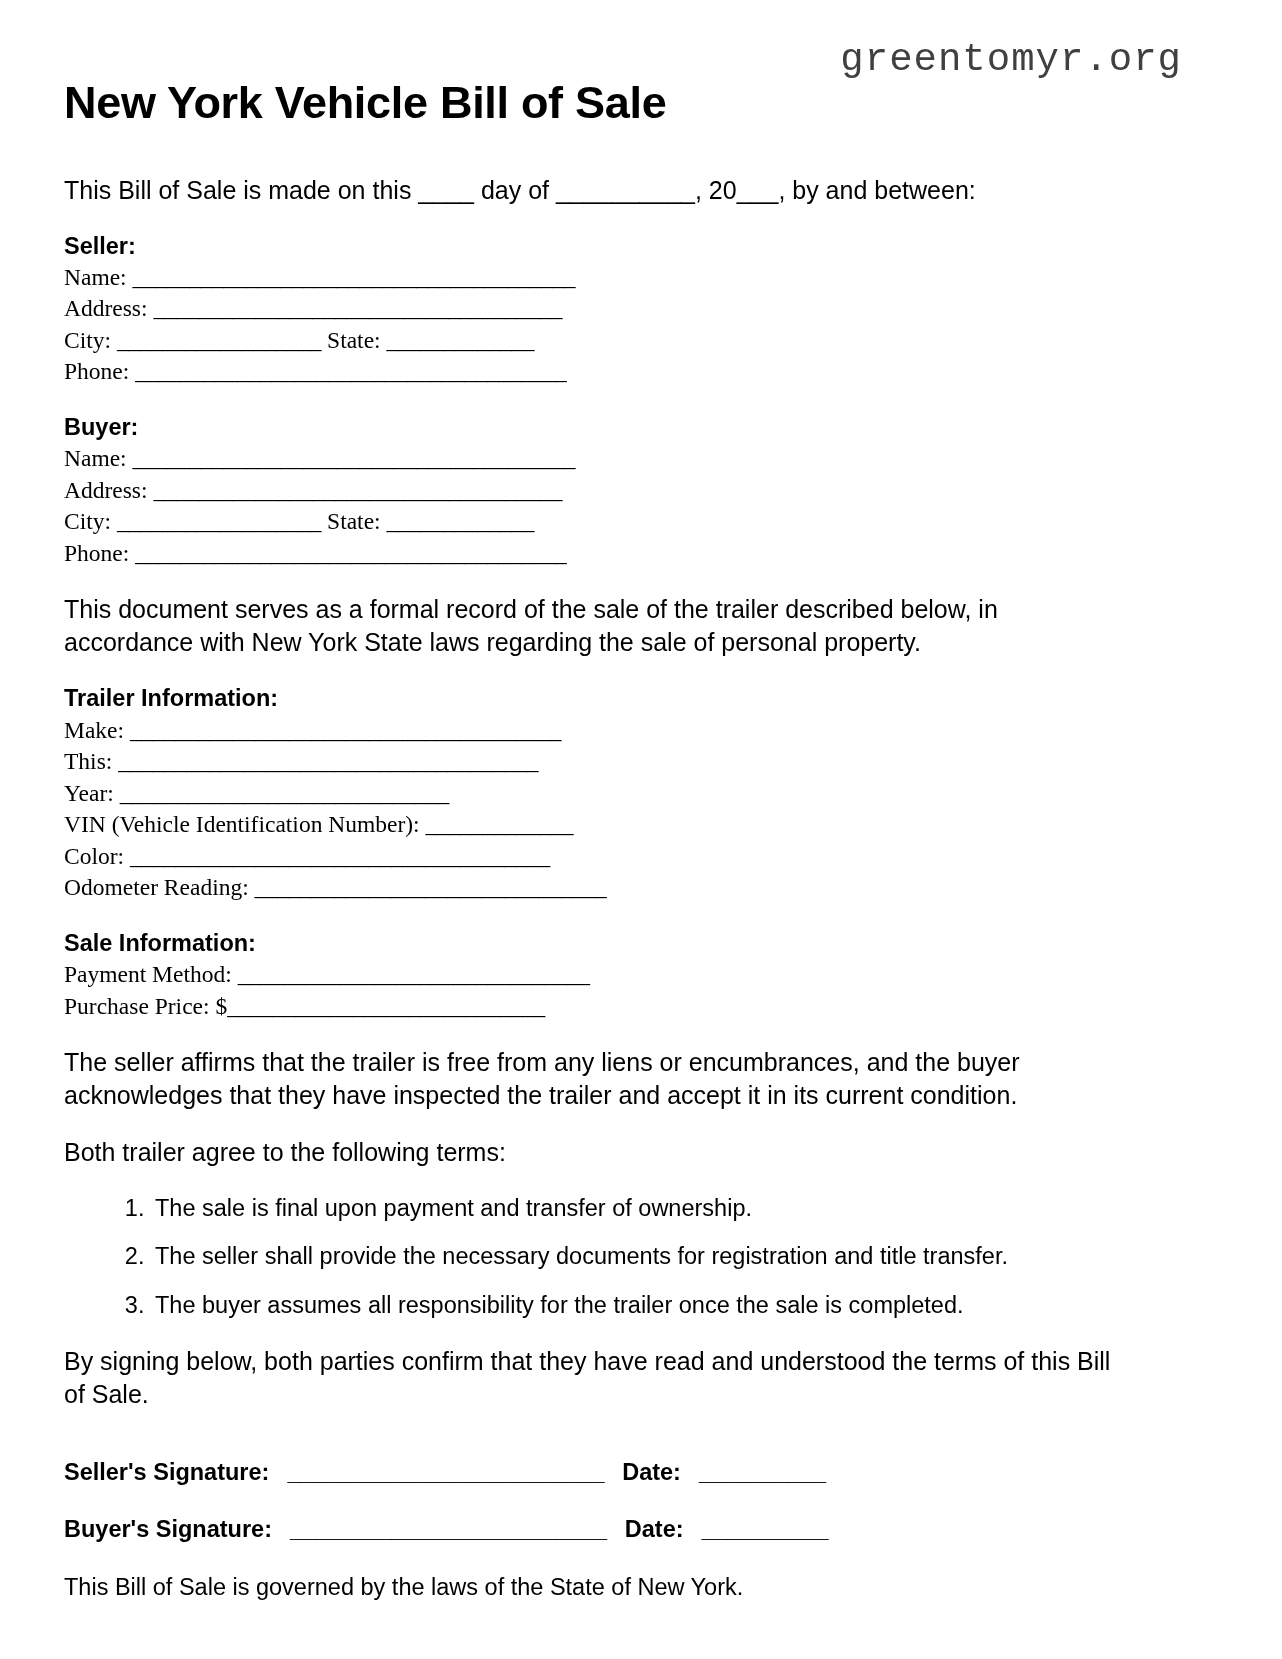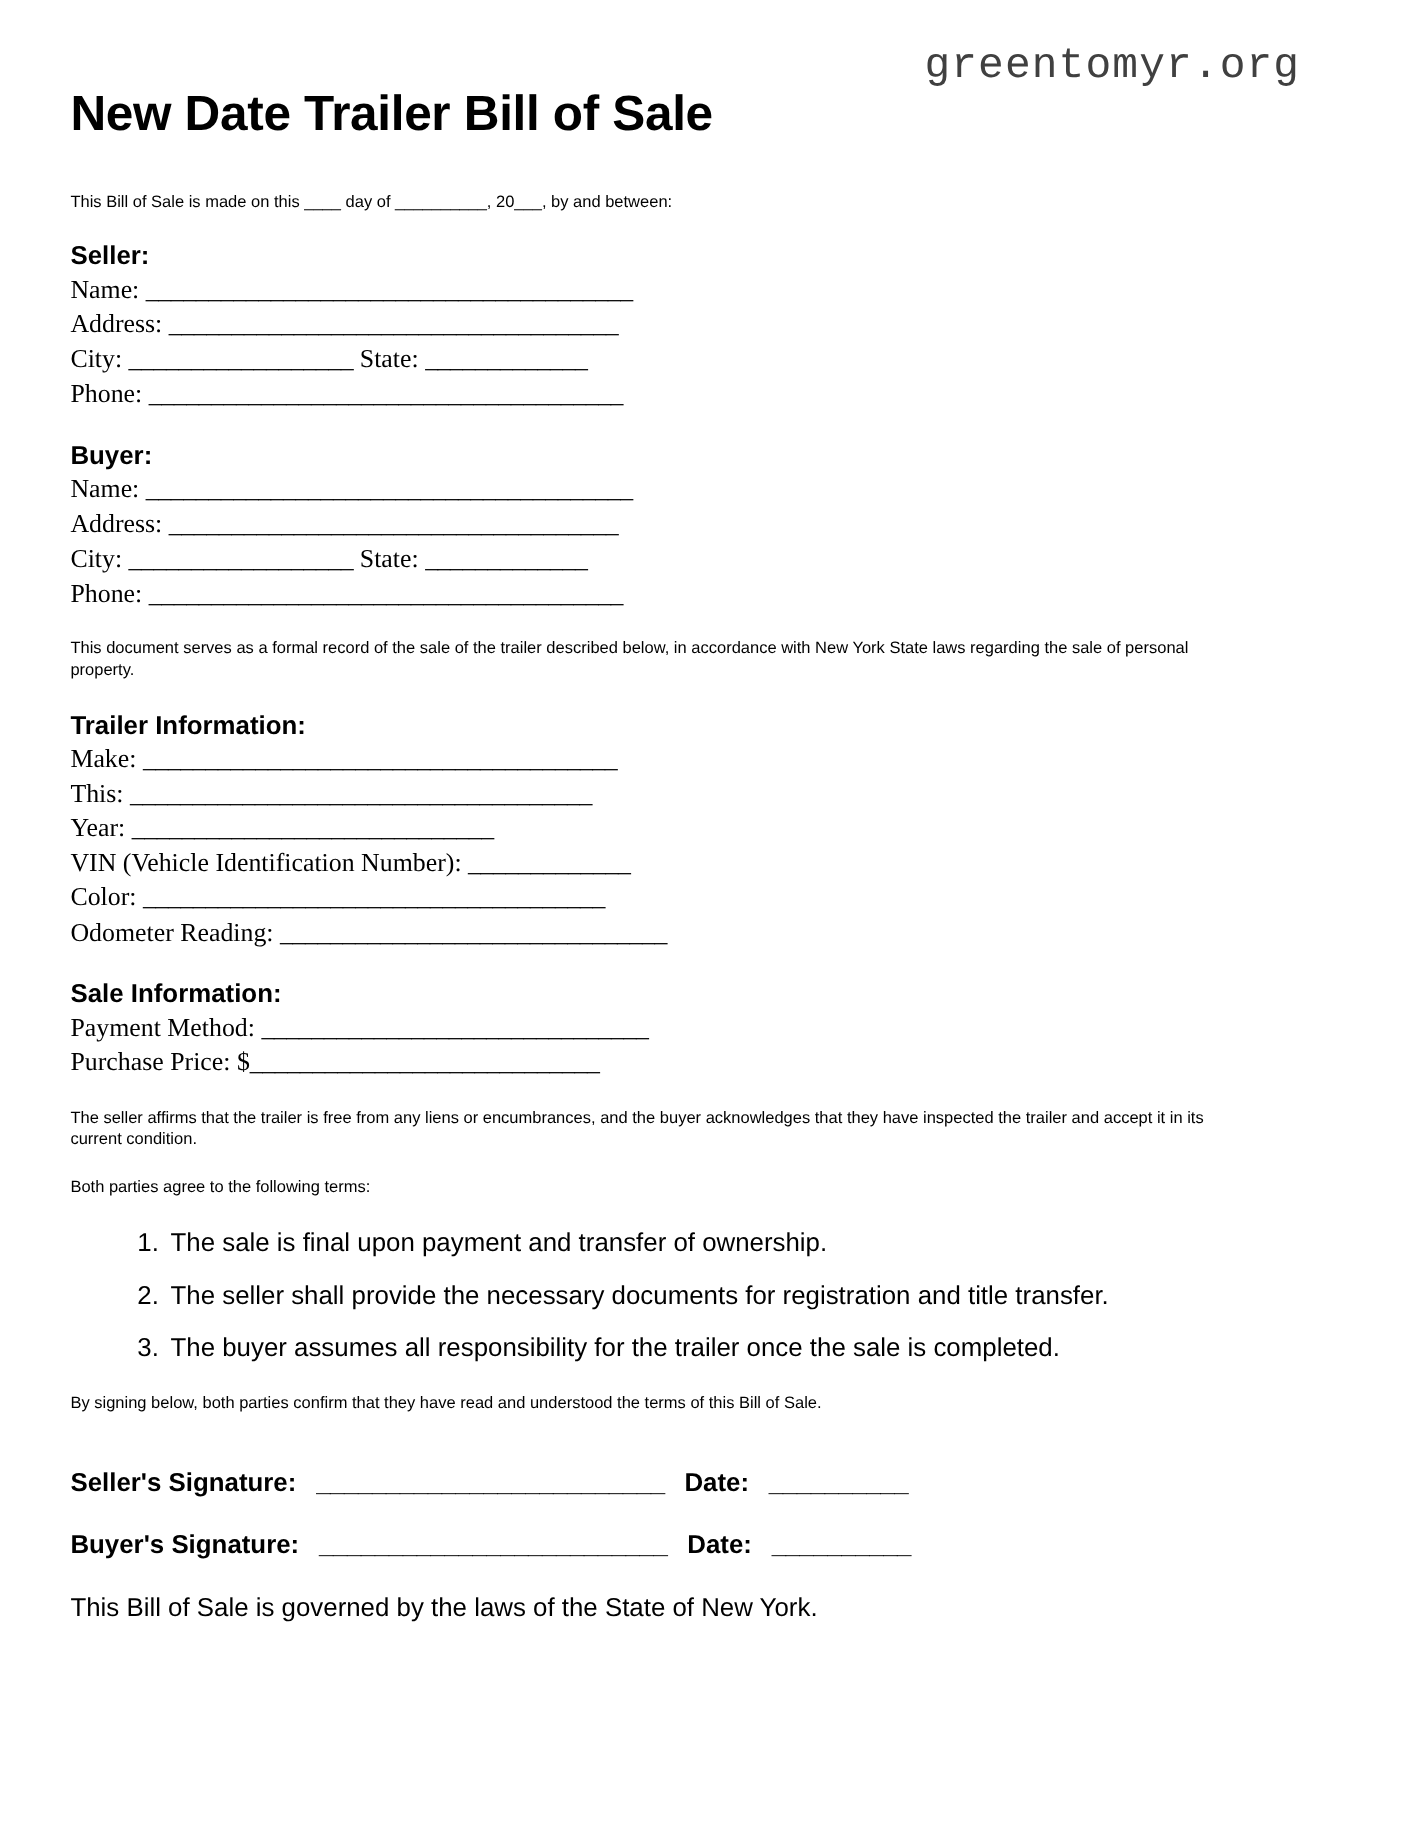--- a/index.html
+++ b/index.html
@@ -36,21 +36,21 @@
   }
   h1.title {
     font-size: 45px;
     font-weight: bold;
     margin: 0 0 46px 0;
     letter-spacing: -0.3px;
     line-height: 1.1;
     font-stretch: condensed;
   }
   p.para {
-    font-size: 15px;
+    font-size: 25px;
     line-height: 1.32;
     margin: 0 0 24px 0;
     font-stretch: condensed;
   }
   .block {
     margin: 0 0 24px 0;
   }
   .block-heading {
     font-size: 23.5px;
     font-weight: bold;
@@ -101,21 +101,21 @@
 </style>
 </head>
 <body>
 
 <div class="page">
 
   <div class="watermark">greentomyr.org</div>
 
   <div class="content">
 
-    <h1 class="title">New Date Trailer Bill of Sale</h1>
+    <h1 class="title">New York Vehicle Bill of Sale</h1>
 
     <p class="para">This Bill of Sale is made on this ____ day of __________, 20___, by and between:</p>
 
     <div class="block">
       <div class="block-heading">Seller:</div>
       <div class="field-line"><span>Name: </span><span class="blank">_______________________________________</span></div>
       <div class="field-line"><span>Address: </span><span class="blank">____________________________________</span></div>
       <div class="field-line"><span>City: </span><span class="blank">__________________</span><span> State: </span><span class="blank">_____________</span></div>
       <div class="field-line"><span>Phone: </span><span class="blank">______________________________________</span></div>
     </div>
@@ -141,21 +141,21 @@
     </div>
 
     <div class="block">
       <div class="block-heading">Sale Information:</div>
       <div class="field-line"><span>Payment Method: </span><span class="blank">_______________________________</span></div>
       <div class="field-line"><span>Purchase Price: $</span><span class="blank">____________________________</span></div>
     </div>
 
     <p class="para">The seller affirms that the trailer is free from any liens or encumbrances, and the buyer acknowledges that they have inspected the trailer and accept it in its current condition.</p>
 
-    <p class="para">Both parties agree to the following terms:</p>
+    <p class="para">Both trailer agree to the following terms:</p>
 
     <ol class="terms">
       <li>The sale is final upon payment and transfer of ownership.</li>
       <li>The seller shall provide the necessary documents for registration and title transfer.</li>
       <li>The buyer assumes all responsibility for the trailer once the sale is completed.</li>
     </ol>
 
     <p class="para">By signing below, both parties confirm that they have read and understood the terms of this Bill of Sale.</p>
 
     <div class="spacer-lg"></div>

